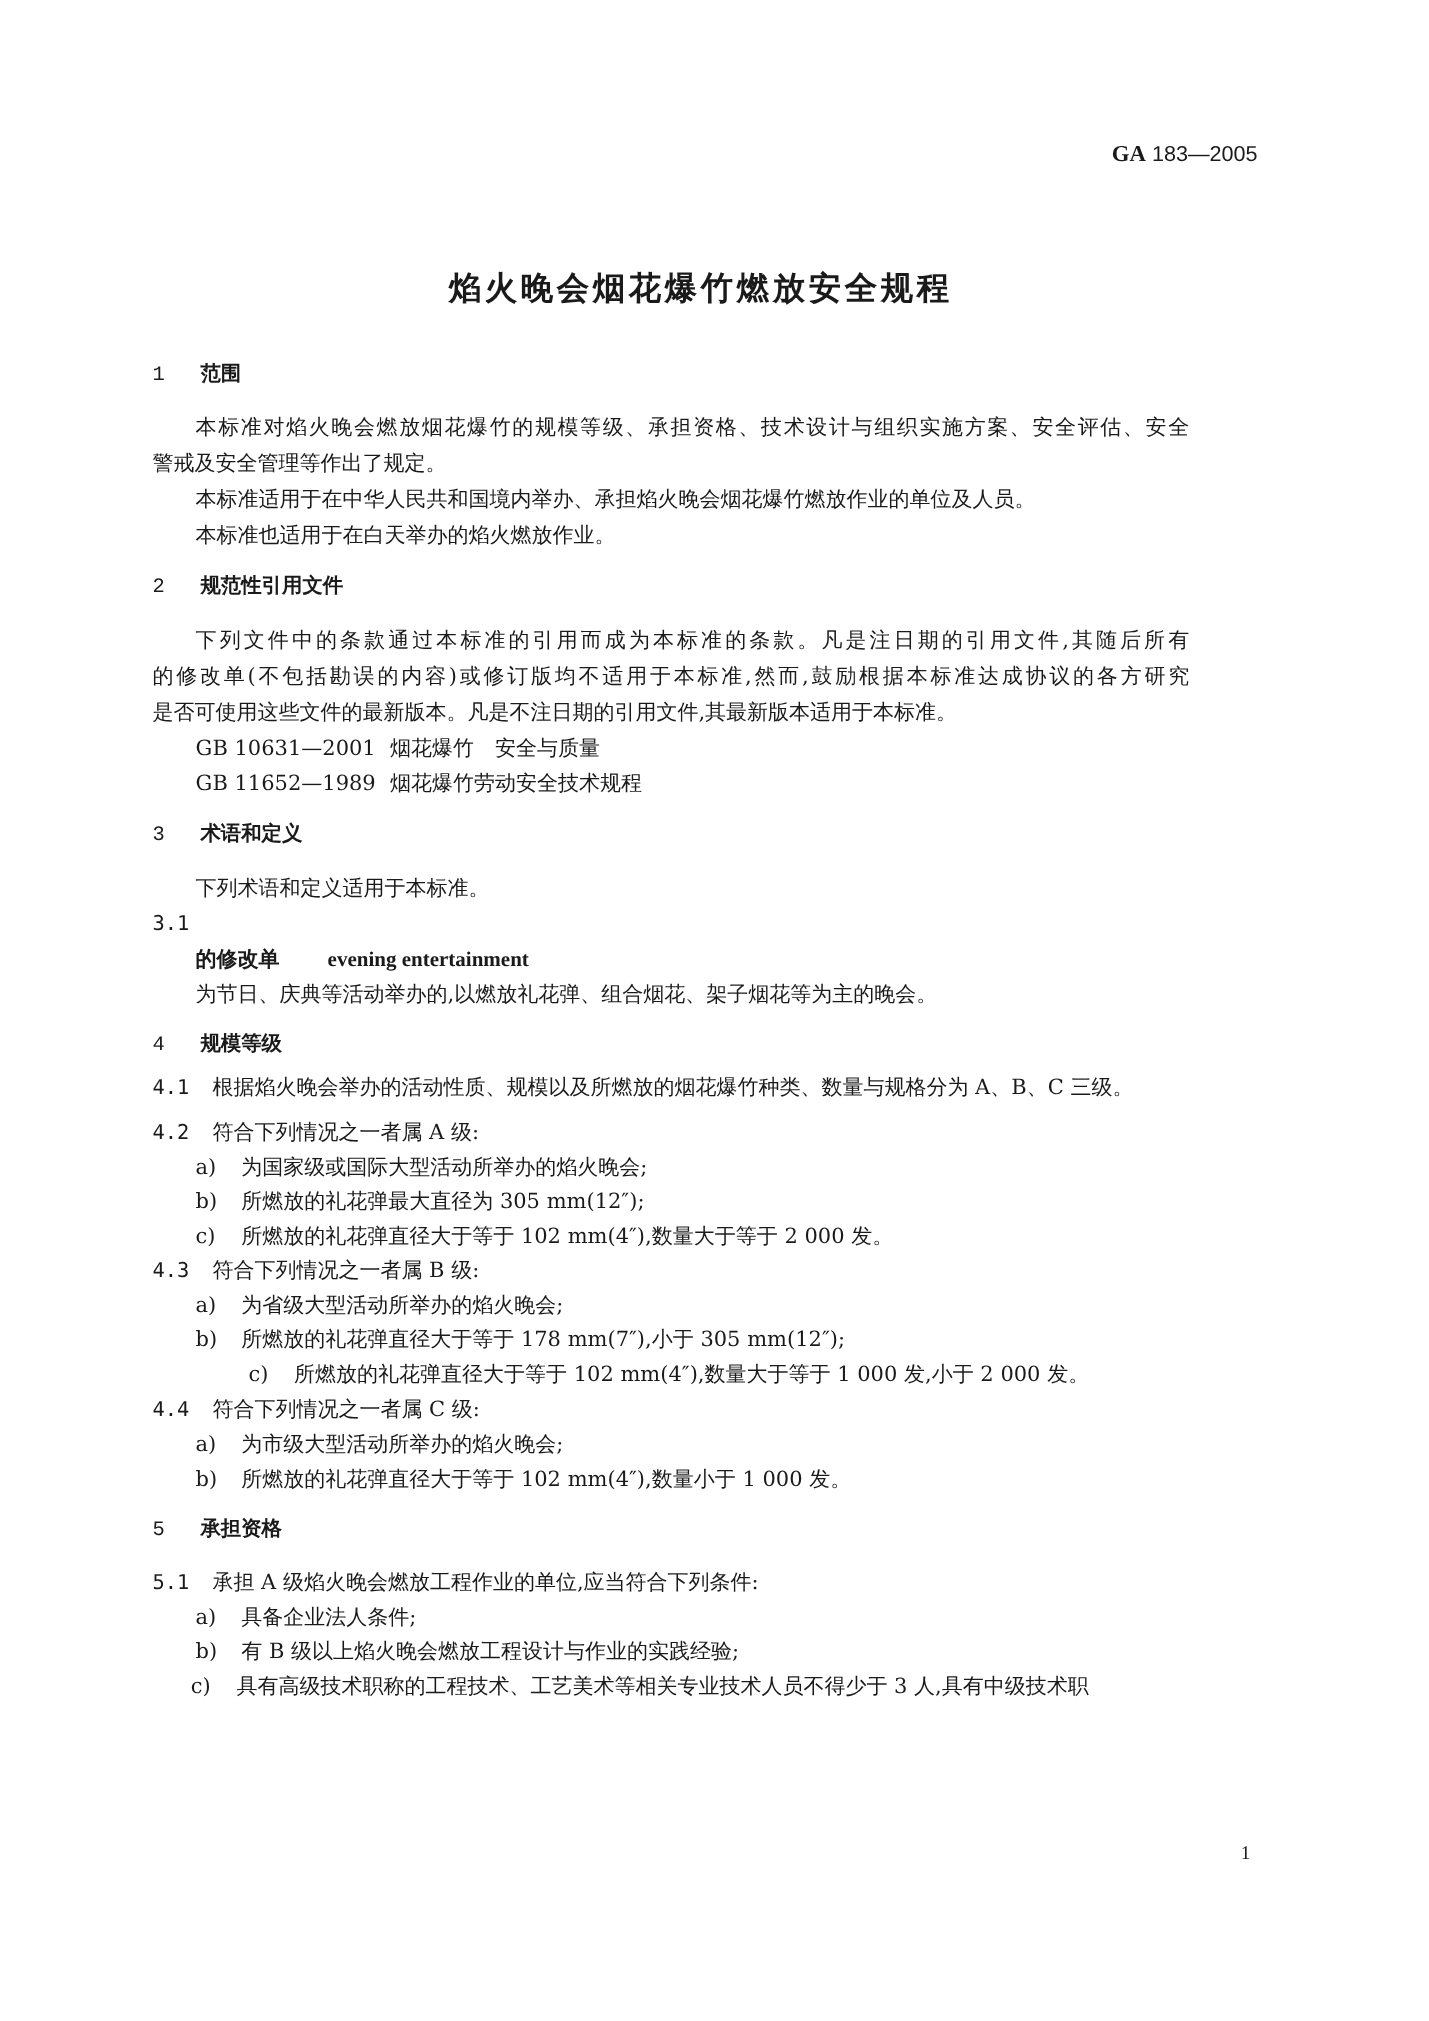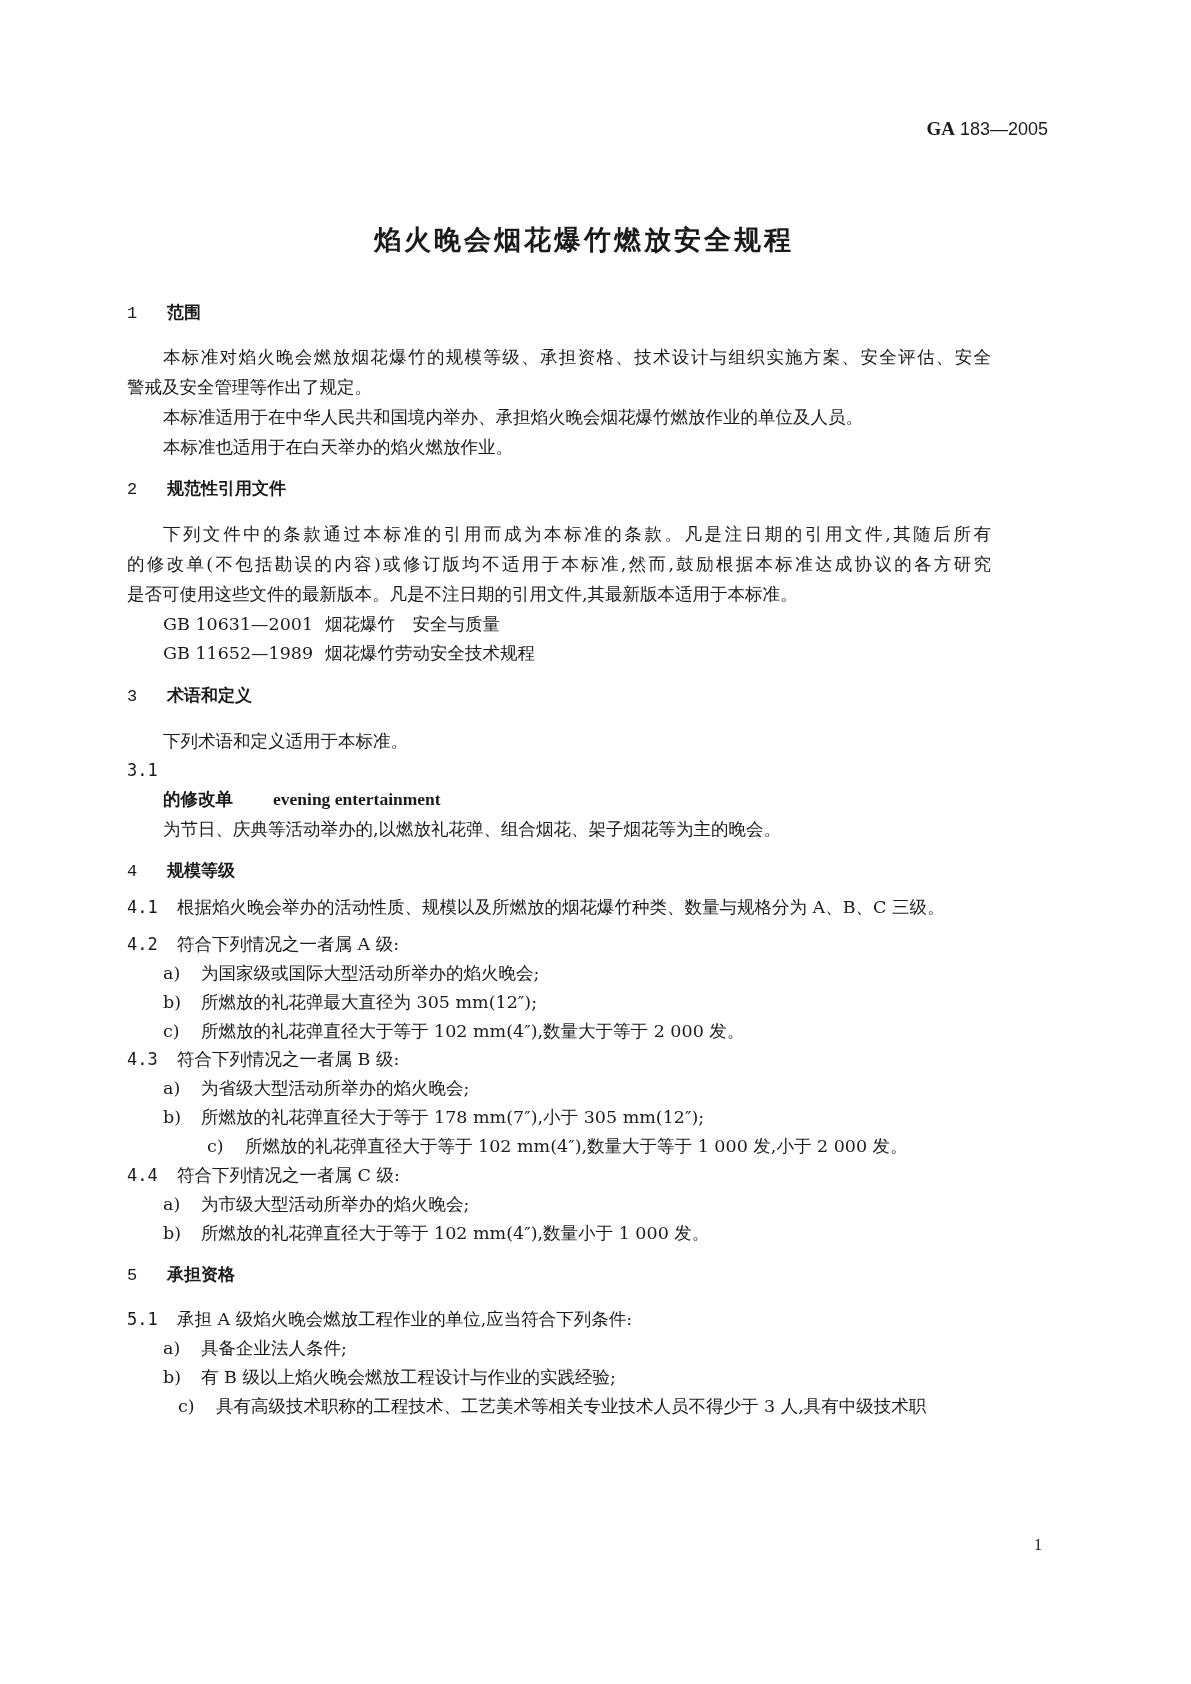--- a/index.html
+++ b/index.html
@@ -176,17 +176,17 @@
 </div>
 <div class="line" style="top:1307px; left:127px;">
   <span class="clause-num">5.1</span><span>承担 A 级焰火晚会燃放工程作业的单位,应当符合下列条件:</span>
 </div>
 <div class="line" style="top:1336px; left:163px;">
   <span class="item-letter">a)</span><span>具备企业法人条件;</span>
 </div>
 <div class="line" style="top:1365px; left:163px;">
   <span class="item-letter">b)</span><span>有 B 级以上焰火晚会燃放工程设计与作业的实践经验;</span>
 </div>
-<div class="line" style="top:1394px; left:178px;">
+<div class="line" style="top:1394px; left:159px;">
   <span class="item-letter">c)</span><span>具有高级技术职称的工程技术、工艺美术等相关专业技术人员不得少于 3 人,具有中级技术职</span>
 </div>
 
 <div class="page-number">1</div>
 
 </body></html>

